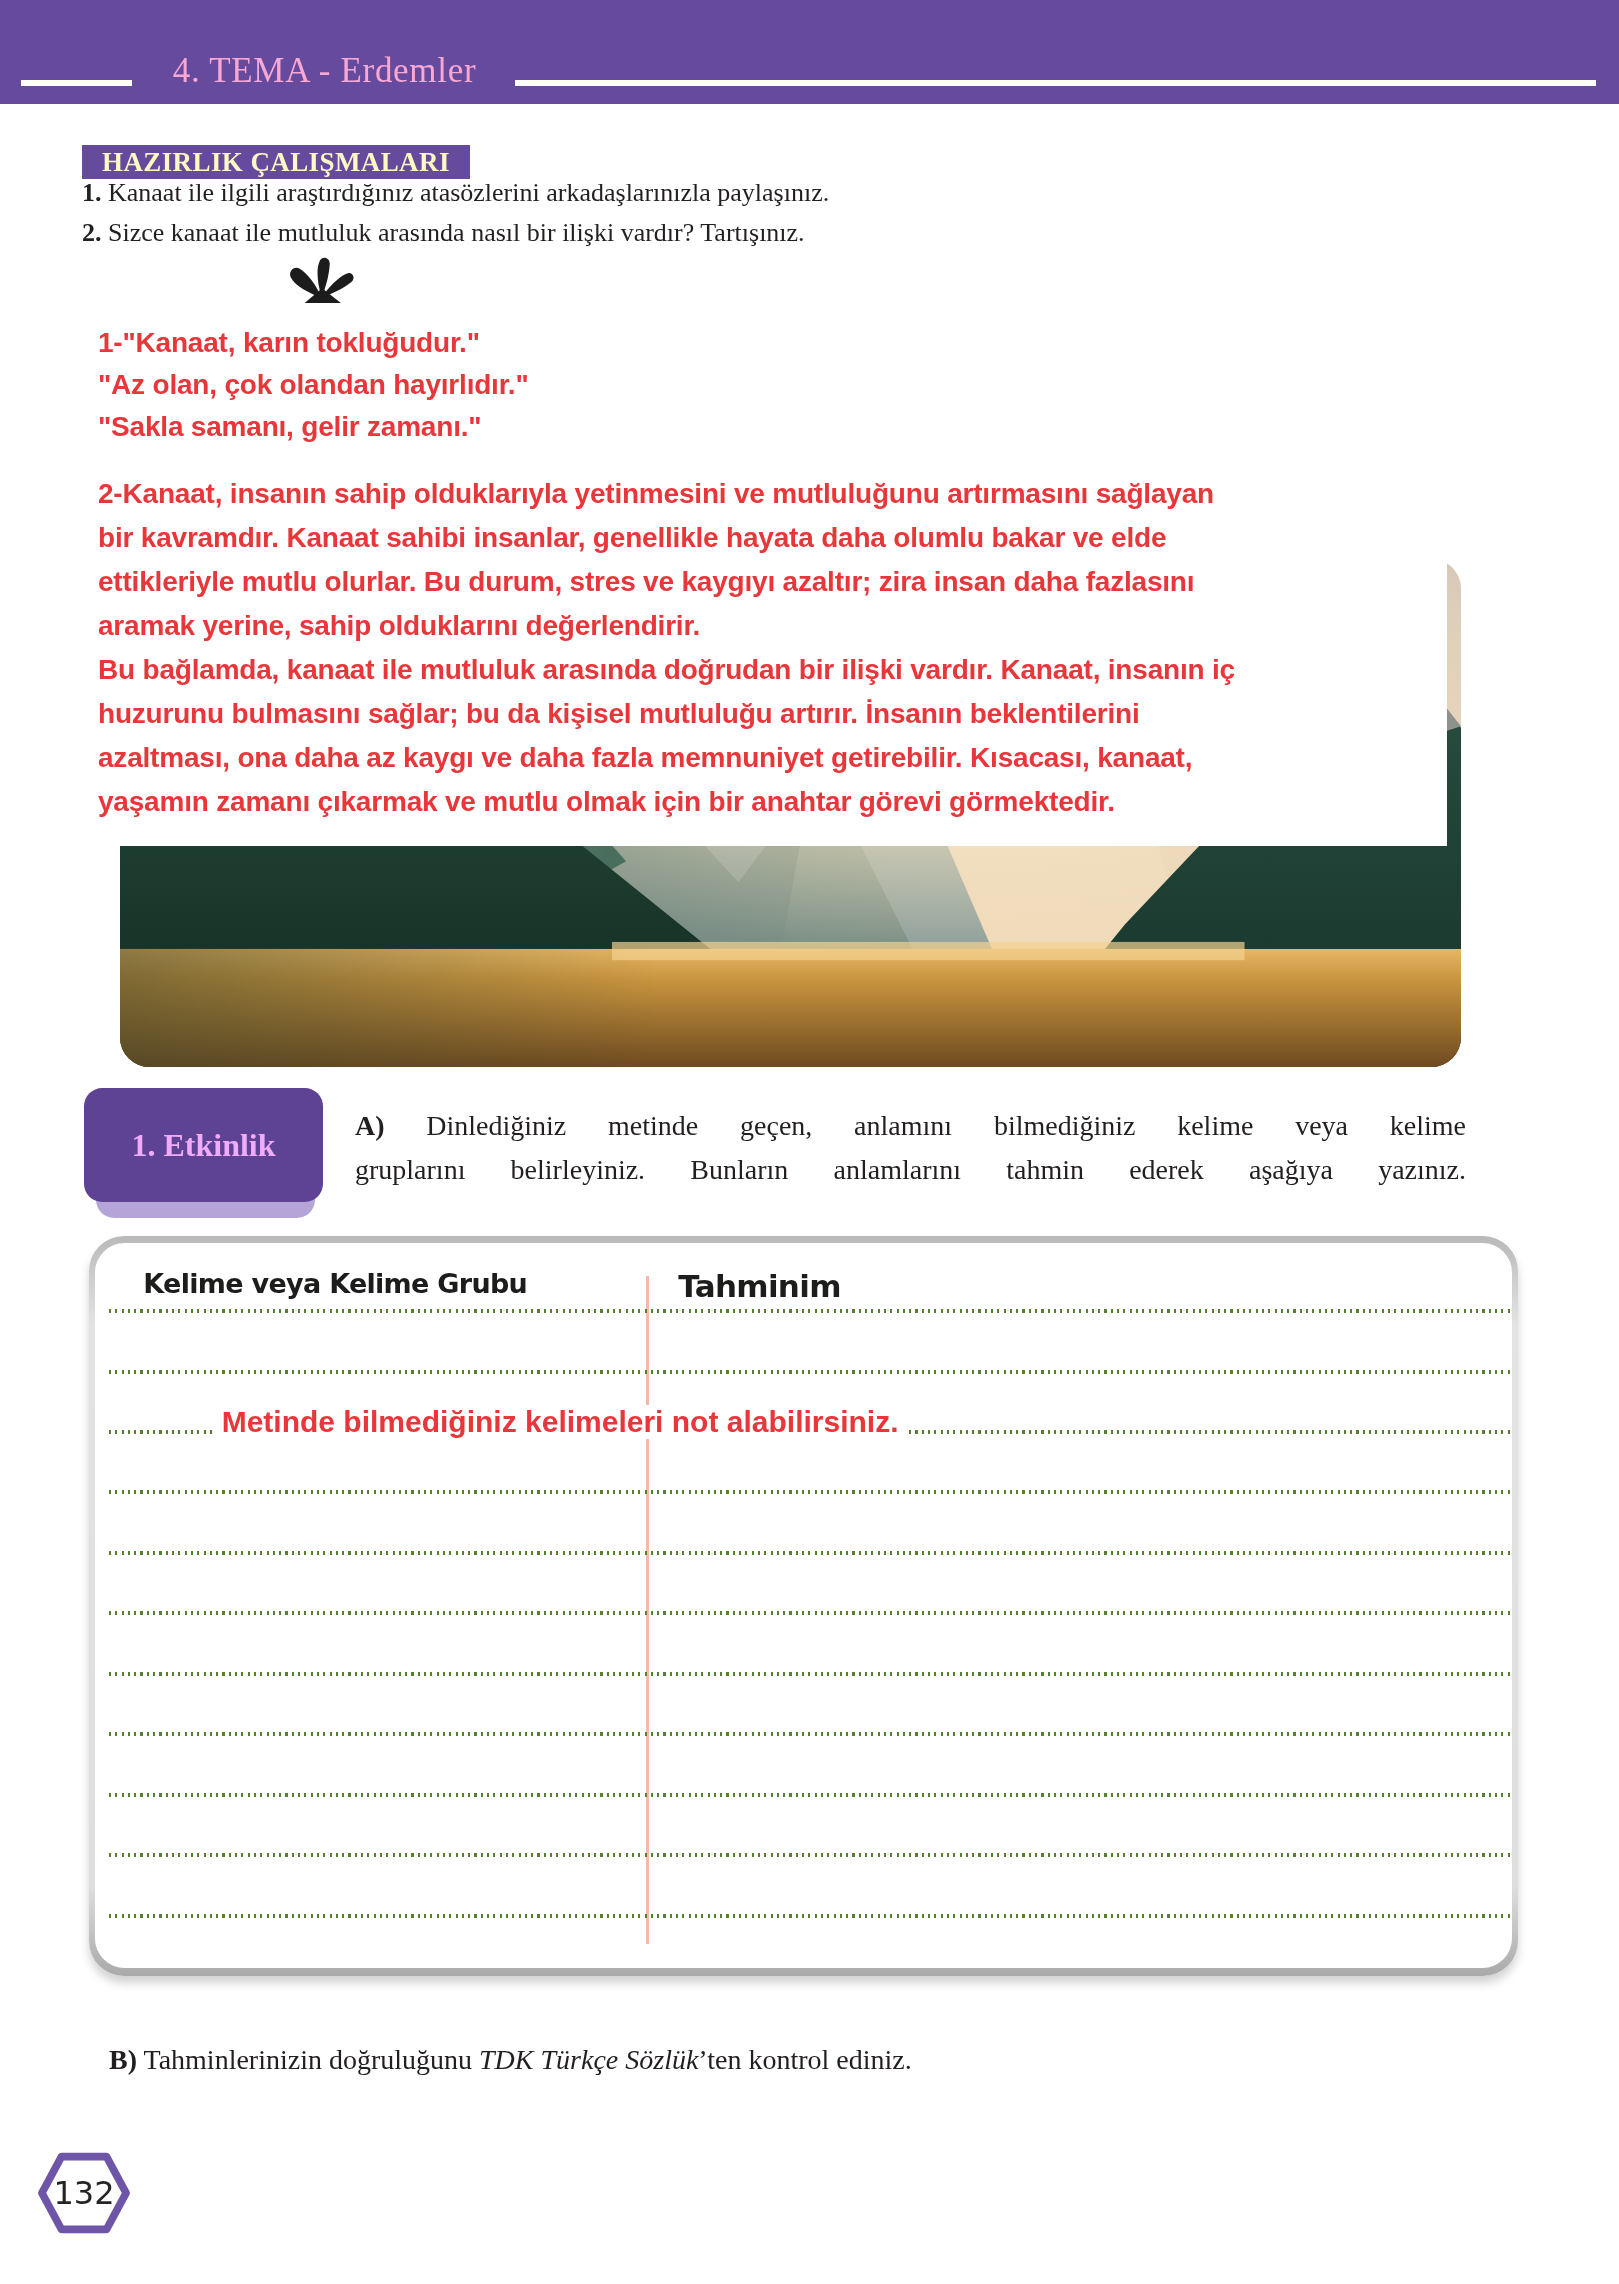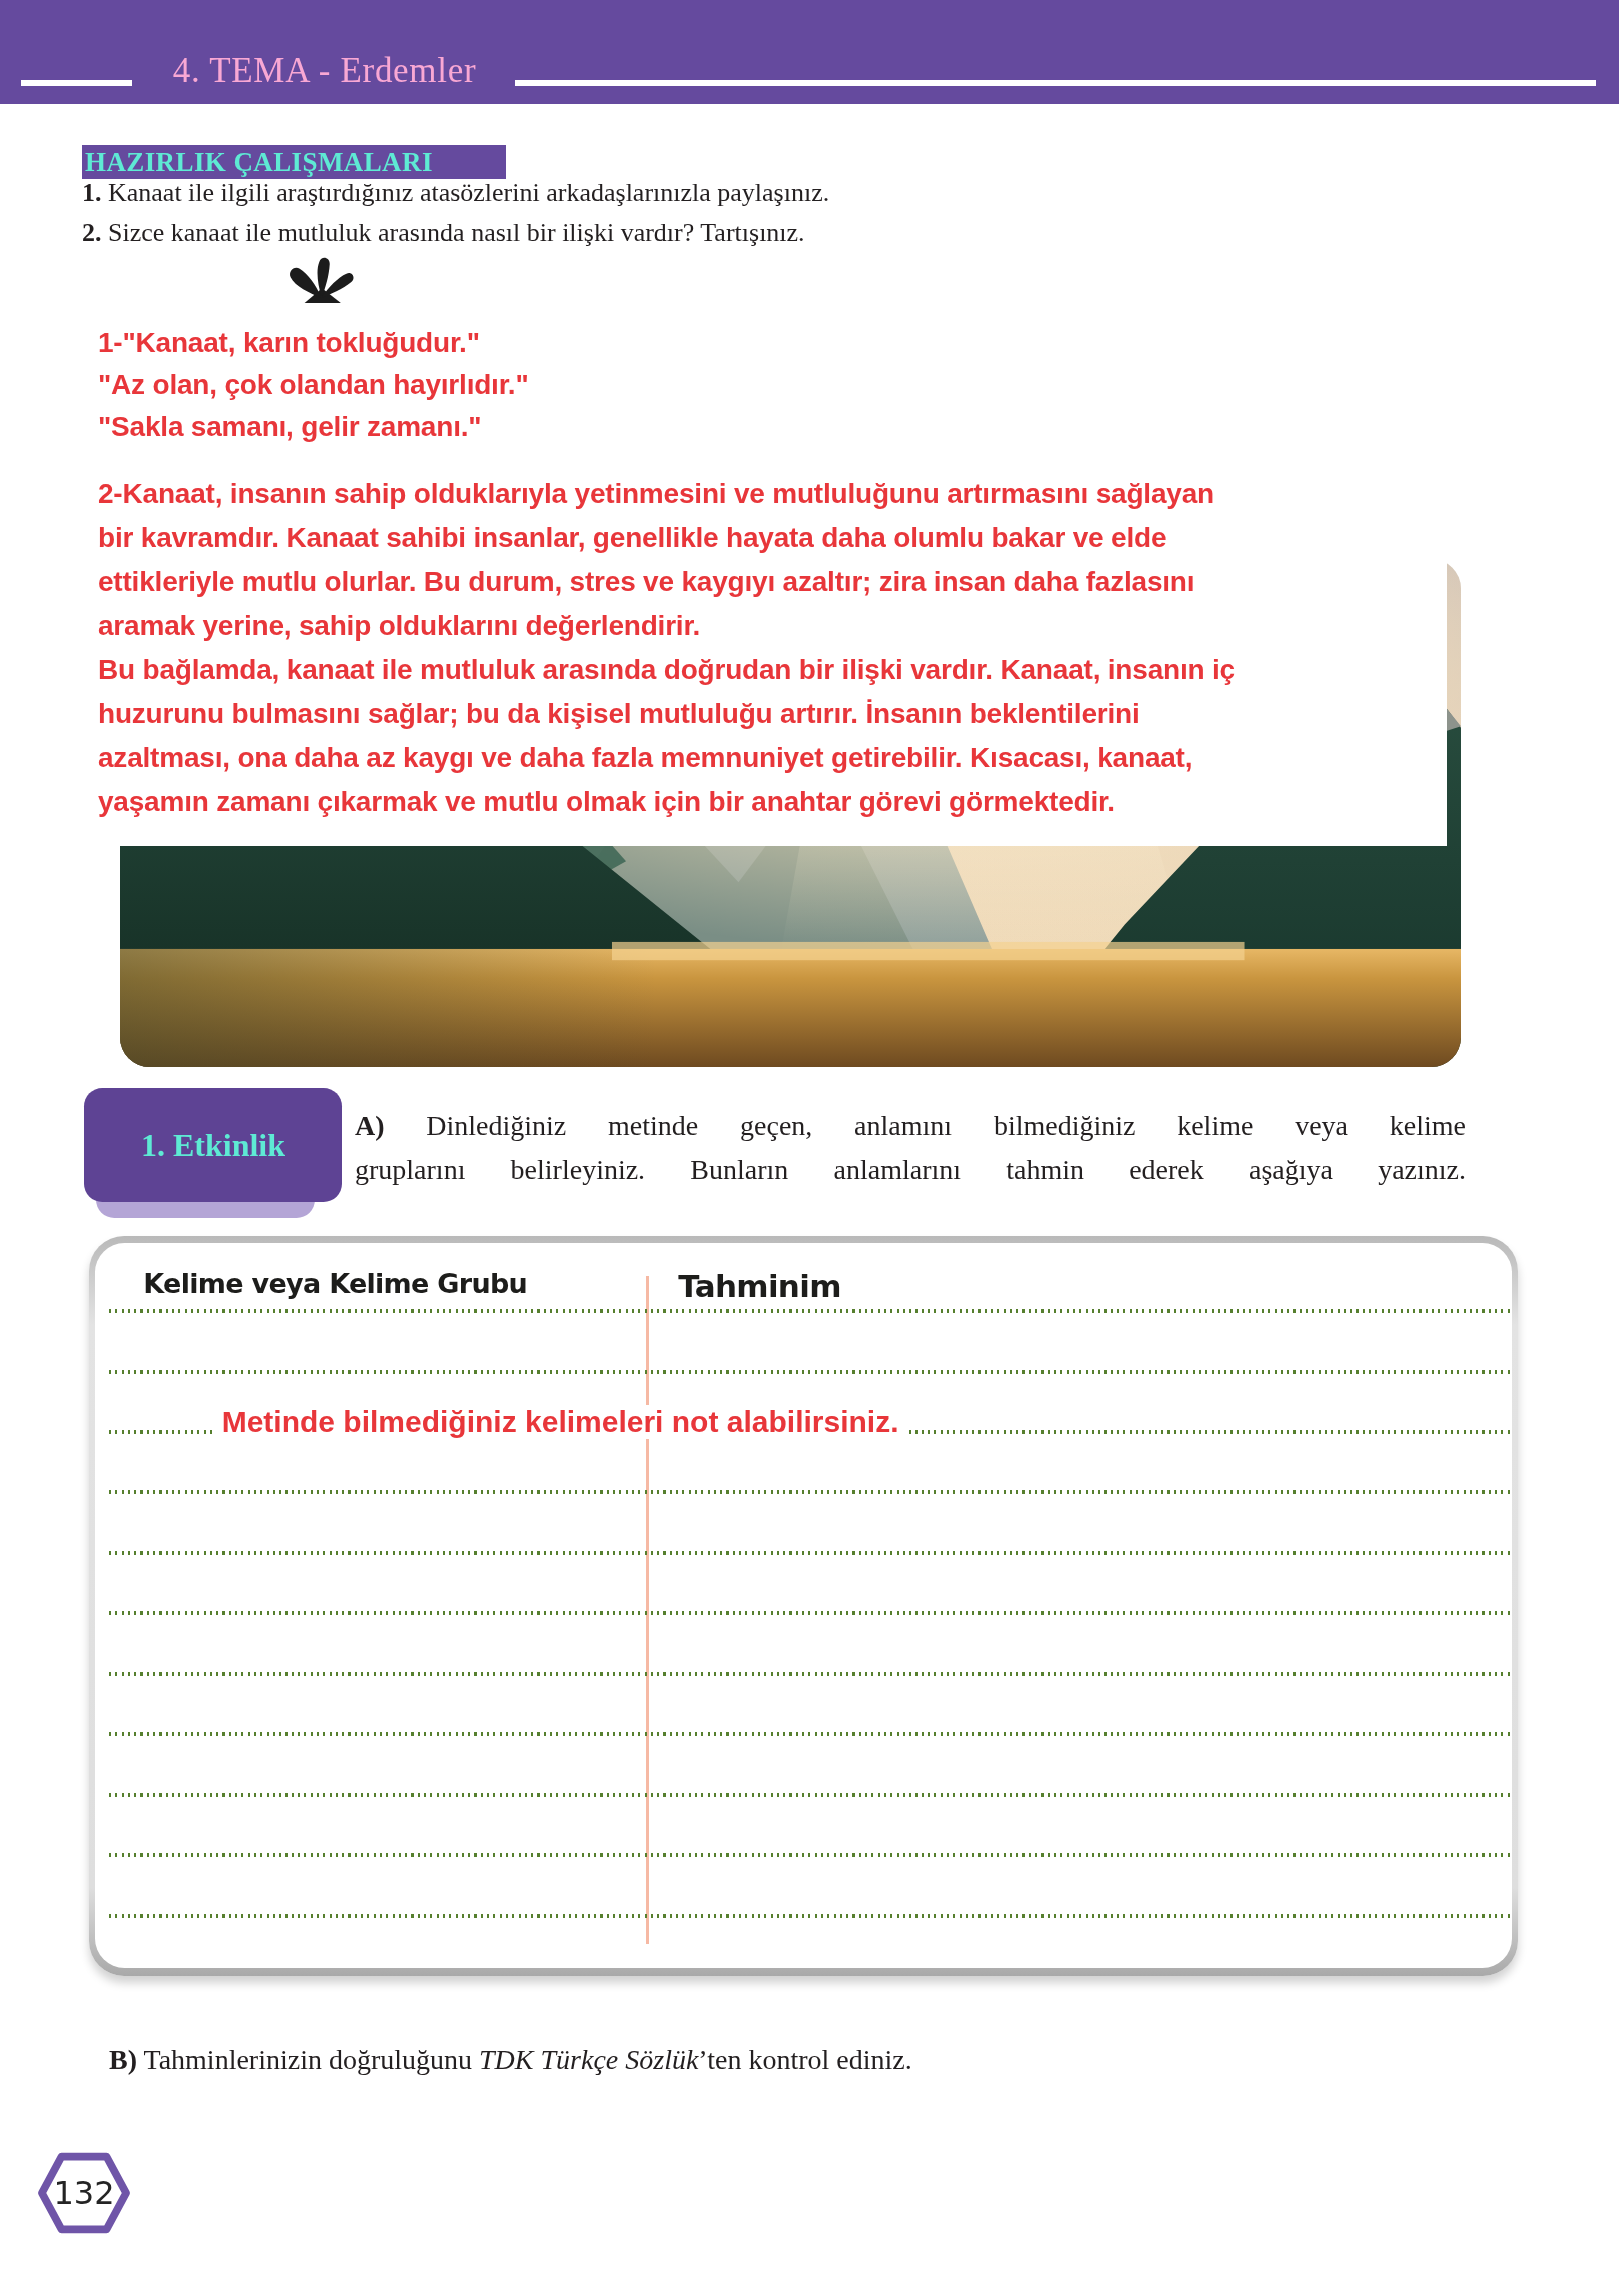--- a/index.html
+++ b/index.html
@@ -8,22 +8,22 @@
 
   
   .band{position:absolute;left:0;top:0;width:1620px;height:104px;background:#654a9e;z-index:3;}
   .band-line{position:absolute;top:80px;height:6.3px;background:#ffffff;}
   .band-line.left{left:21px;width:111px;}
   .band-line.right{left:515px;width:1081px;}
   .band-title{position:absolute;left:138px;top:51px;width:373px;text-align:center;
               font-size:35px;color:#f9a8d4;letter-spacing:0.7px;white-space:nowrap;}
 
   
-  .prep-head{position:absolute;left:82px;top:145px;width:424px;height:34px;background:#654a9e;
-             color:#5eead4;font-weight:bold;font-size:27px;line-height:34px;padding-left:3px;
+  .prep-head{position:absolute;left:82px;top:145px;width:388px;height:34px;background:#654a9e;
+             color:#fef9c3;font-weight:bold;font-size:27px;line-height:34px;padding-left:20px;
              box-sizing:border-box;letter-spacing:0.4px;z-index:3;white-space:nowrap;}
   .prep-item{position:absolute;left:82px;font-size:26px;line-height:31px;white-space:nowrap;z-index:3;}
   .prep-item b{font-weight:bold;}
   .prep-item-1{top:177px;}
   .prep-item-2{top:217px;text-align:center;}
 
   
   .bird{position:absolute;left:284px;top:257px;width:72px;height:46px;z-index:3;}
 
   
@@ -34,22 +34,22 @@
 
   
   .photo{position:absolute;left:120px;top:559px;width:1341px;height:508px;border-radius:29.5px;
          overflow:hidden;z-index:1;}
   .photo svg{display:block;width:100%;height:100%;}
   .photo-cover{position:absolute;left:120px;top:559px;width:1327px;height:287px;background:#fff;z-index:2;}
 
   
   .badge-shadow{position:absolute;left:96px;top:1104px;width:219px;height:114px;background:#b4a5d6;
                 border-radius:18.3px;z-index:3;}
-  .badge{position:absolute;left:84px;top:1088px;width:258px;height:114px;background:#5e4394;
-         border-radius:18.3px;color:#5eead4;font-weight:bold;font-size:32px;text-align:center;
+  .badge{position:absolute;left:84px;top:1088px;width:239px;height:114px;background:#5e4394;
+         border-radius:18.3px;color:#f0abfc;font-weight:bold;font-size:32px;text-align:center;
          line-height:114px;z-index:4;}
 
   
   .part-a{position:absolute;left:355px;top:1104px;width:1111px;font-size:28px;line-height:44px;z-index:3;}
   .part-a .jline{text-align:justify;text-align-last:justify;}
   .part-a b{font-weight:bold;}
 
   
   .tbl-outer{position:absolute;left:89px;top:1236px;width:1429px;height:740px;border-radius:35px;
              background:linear-gradient(180deg,#b9b9b9 0%,#e3e3e3 12%,#dedede 88%,#a9a9a9 100%);

